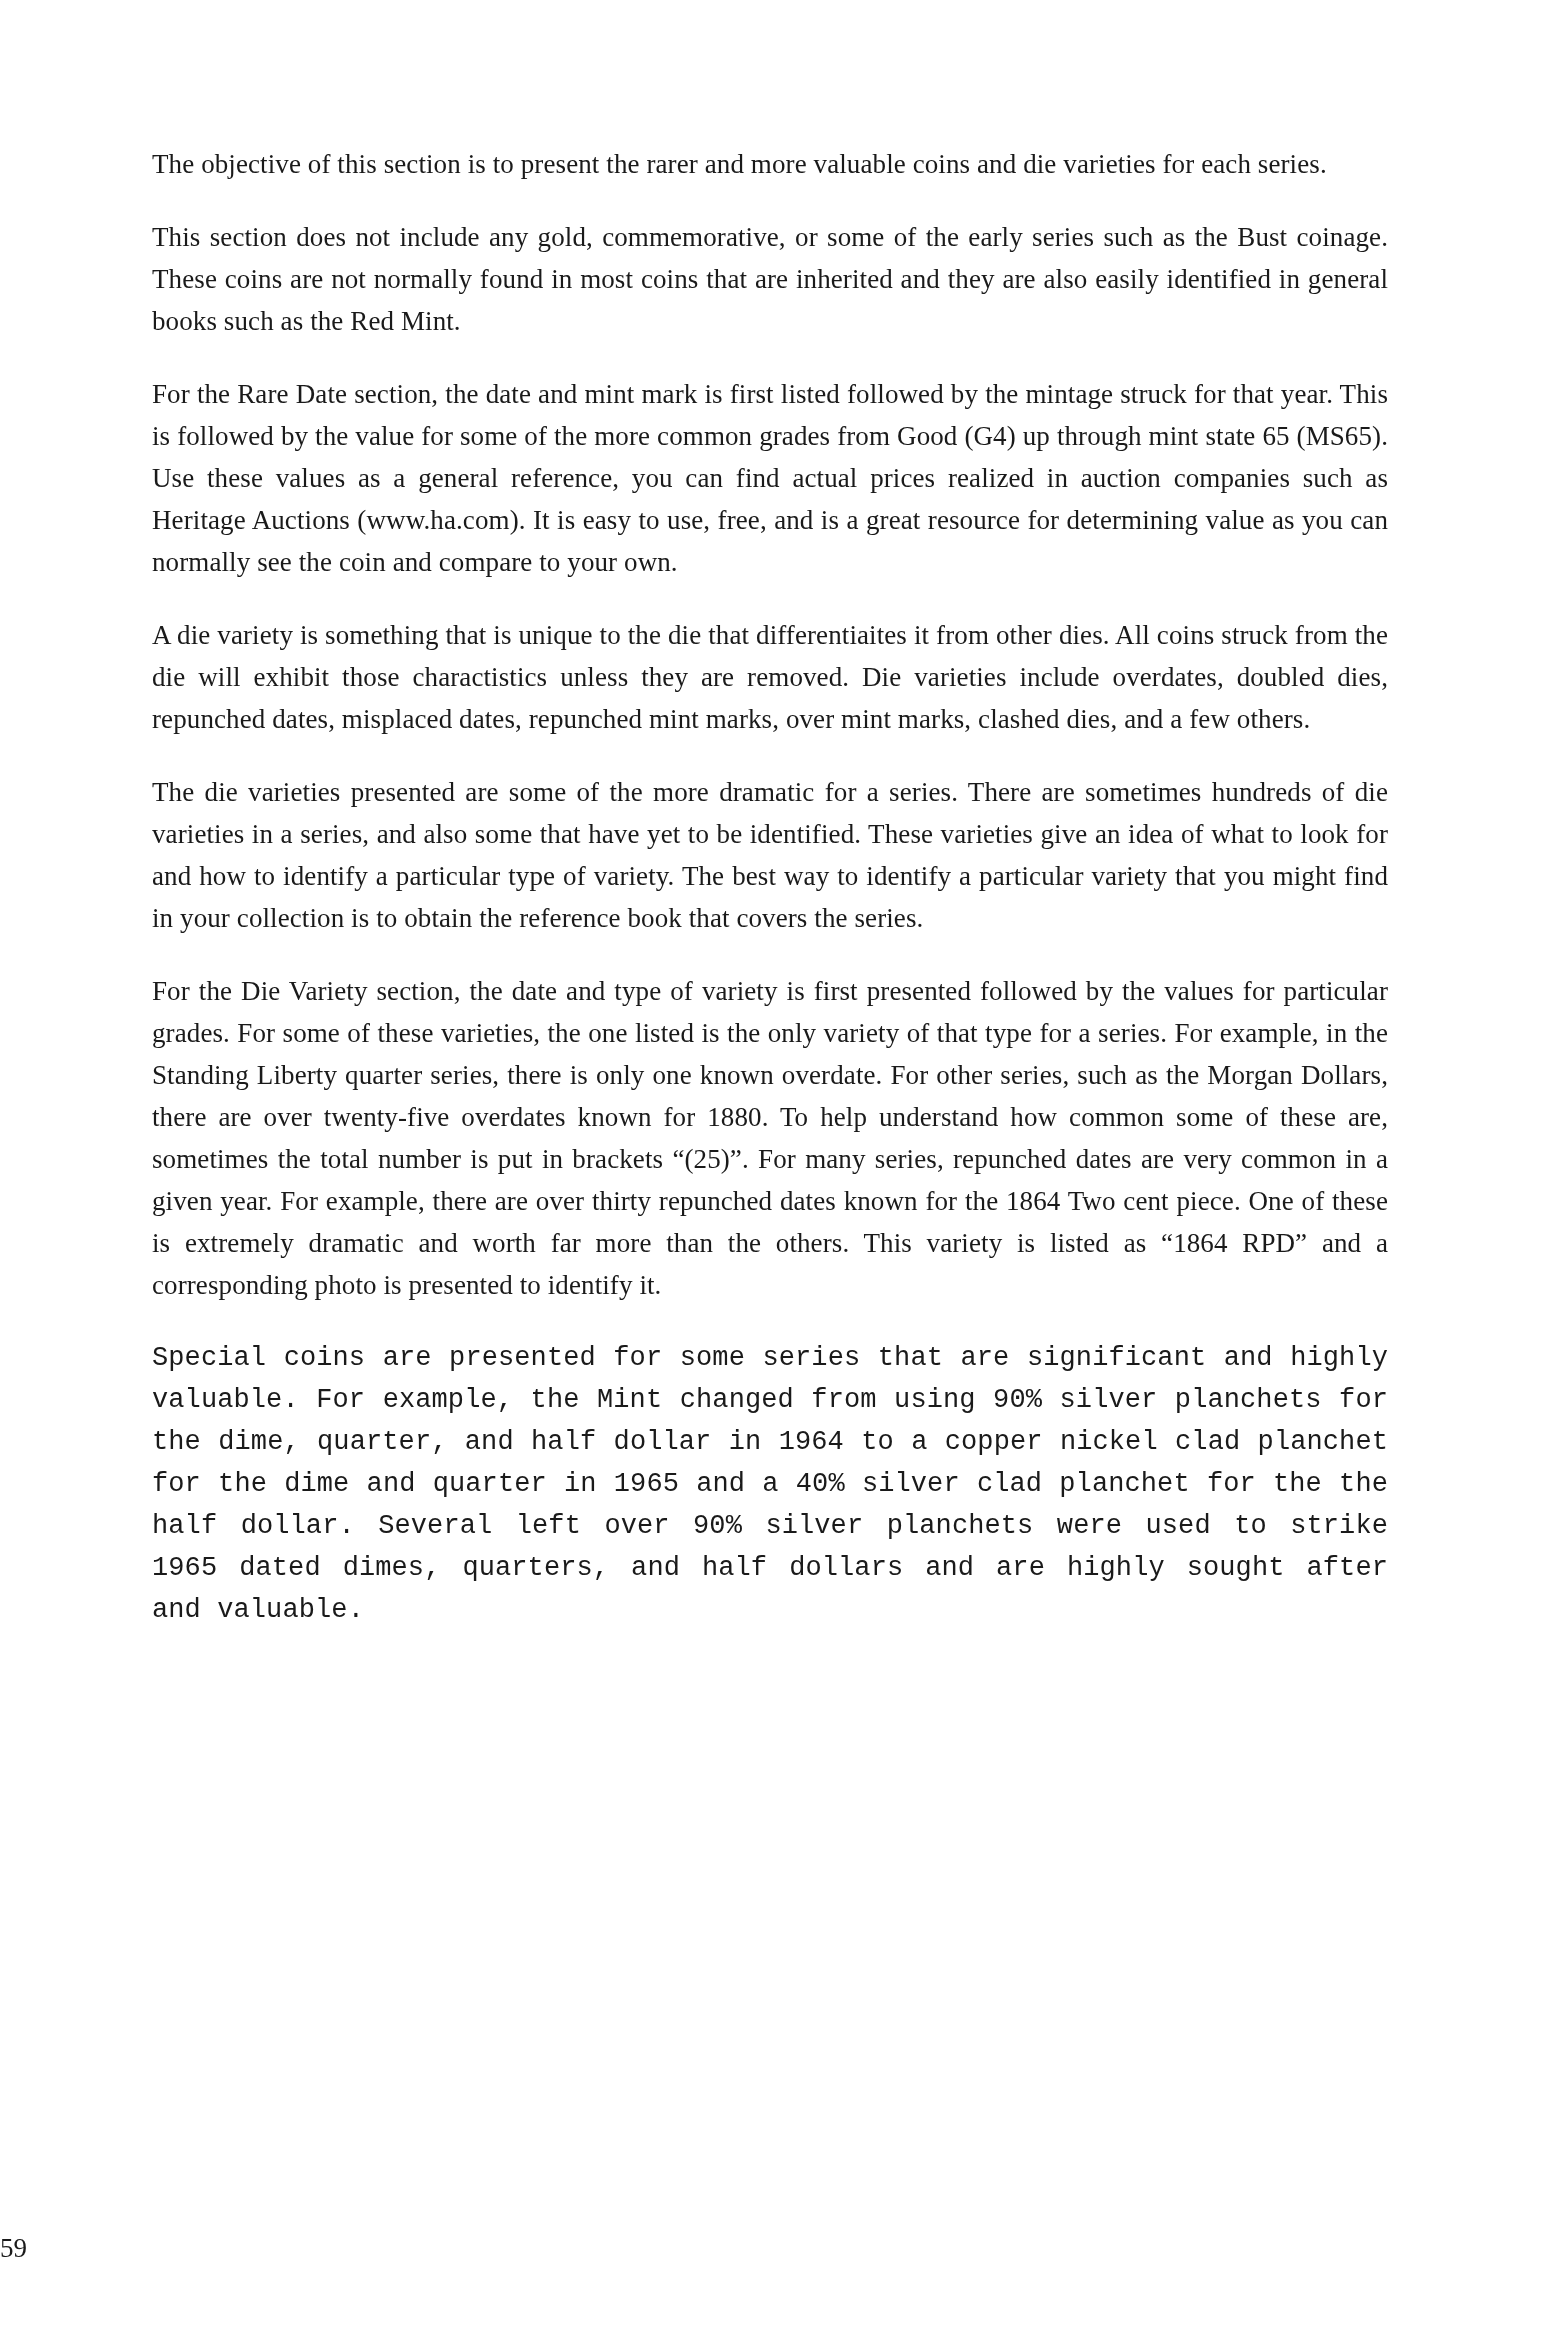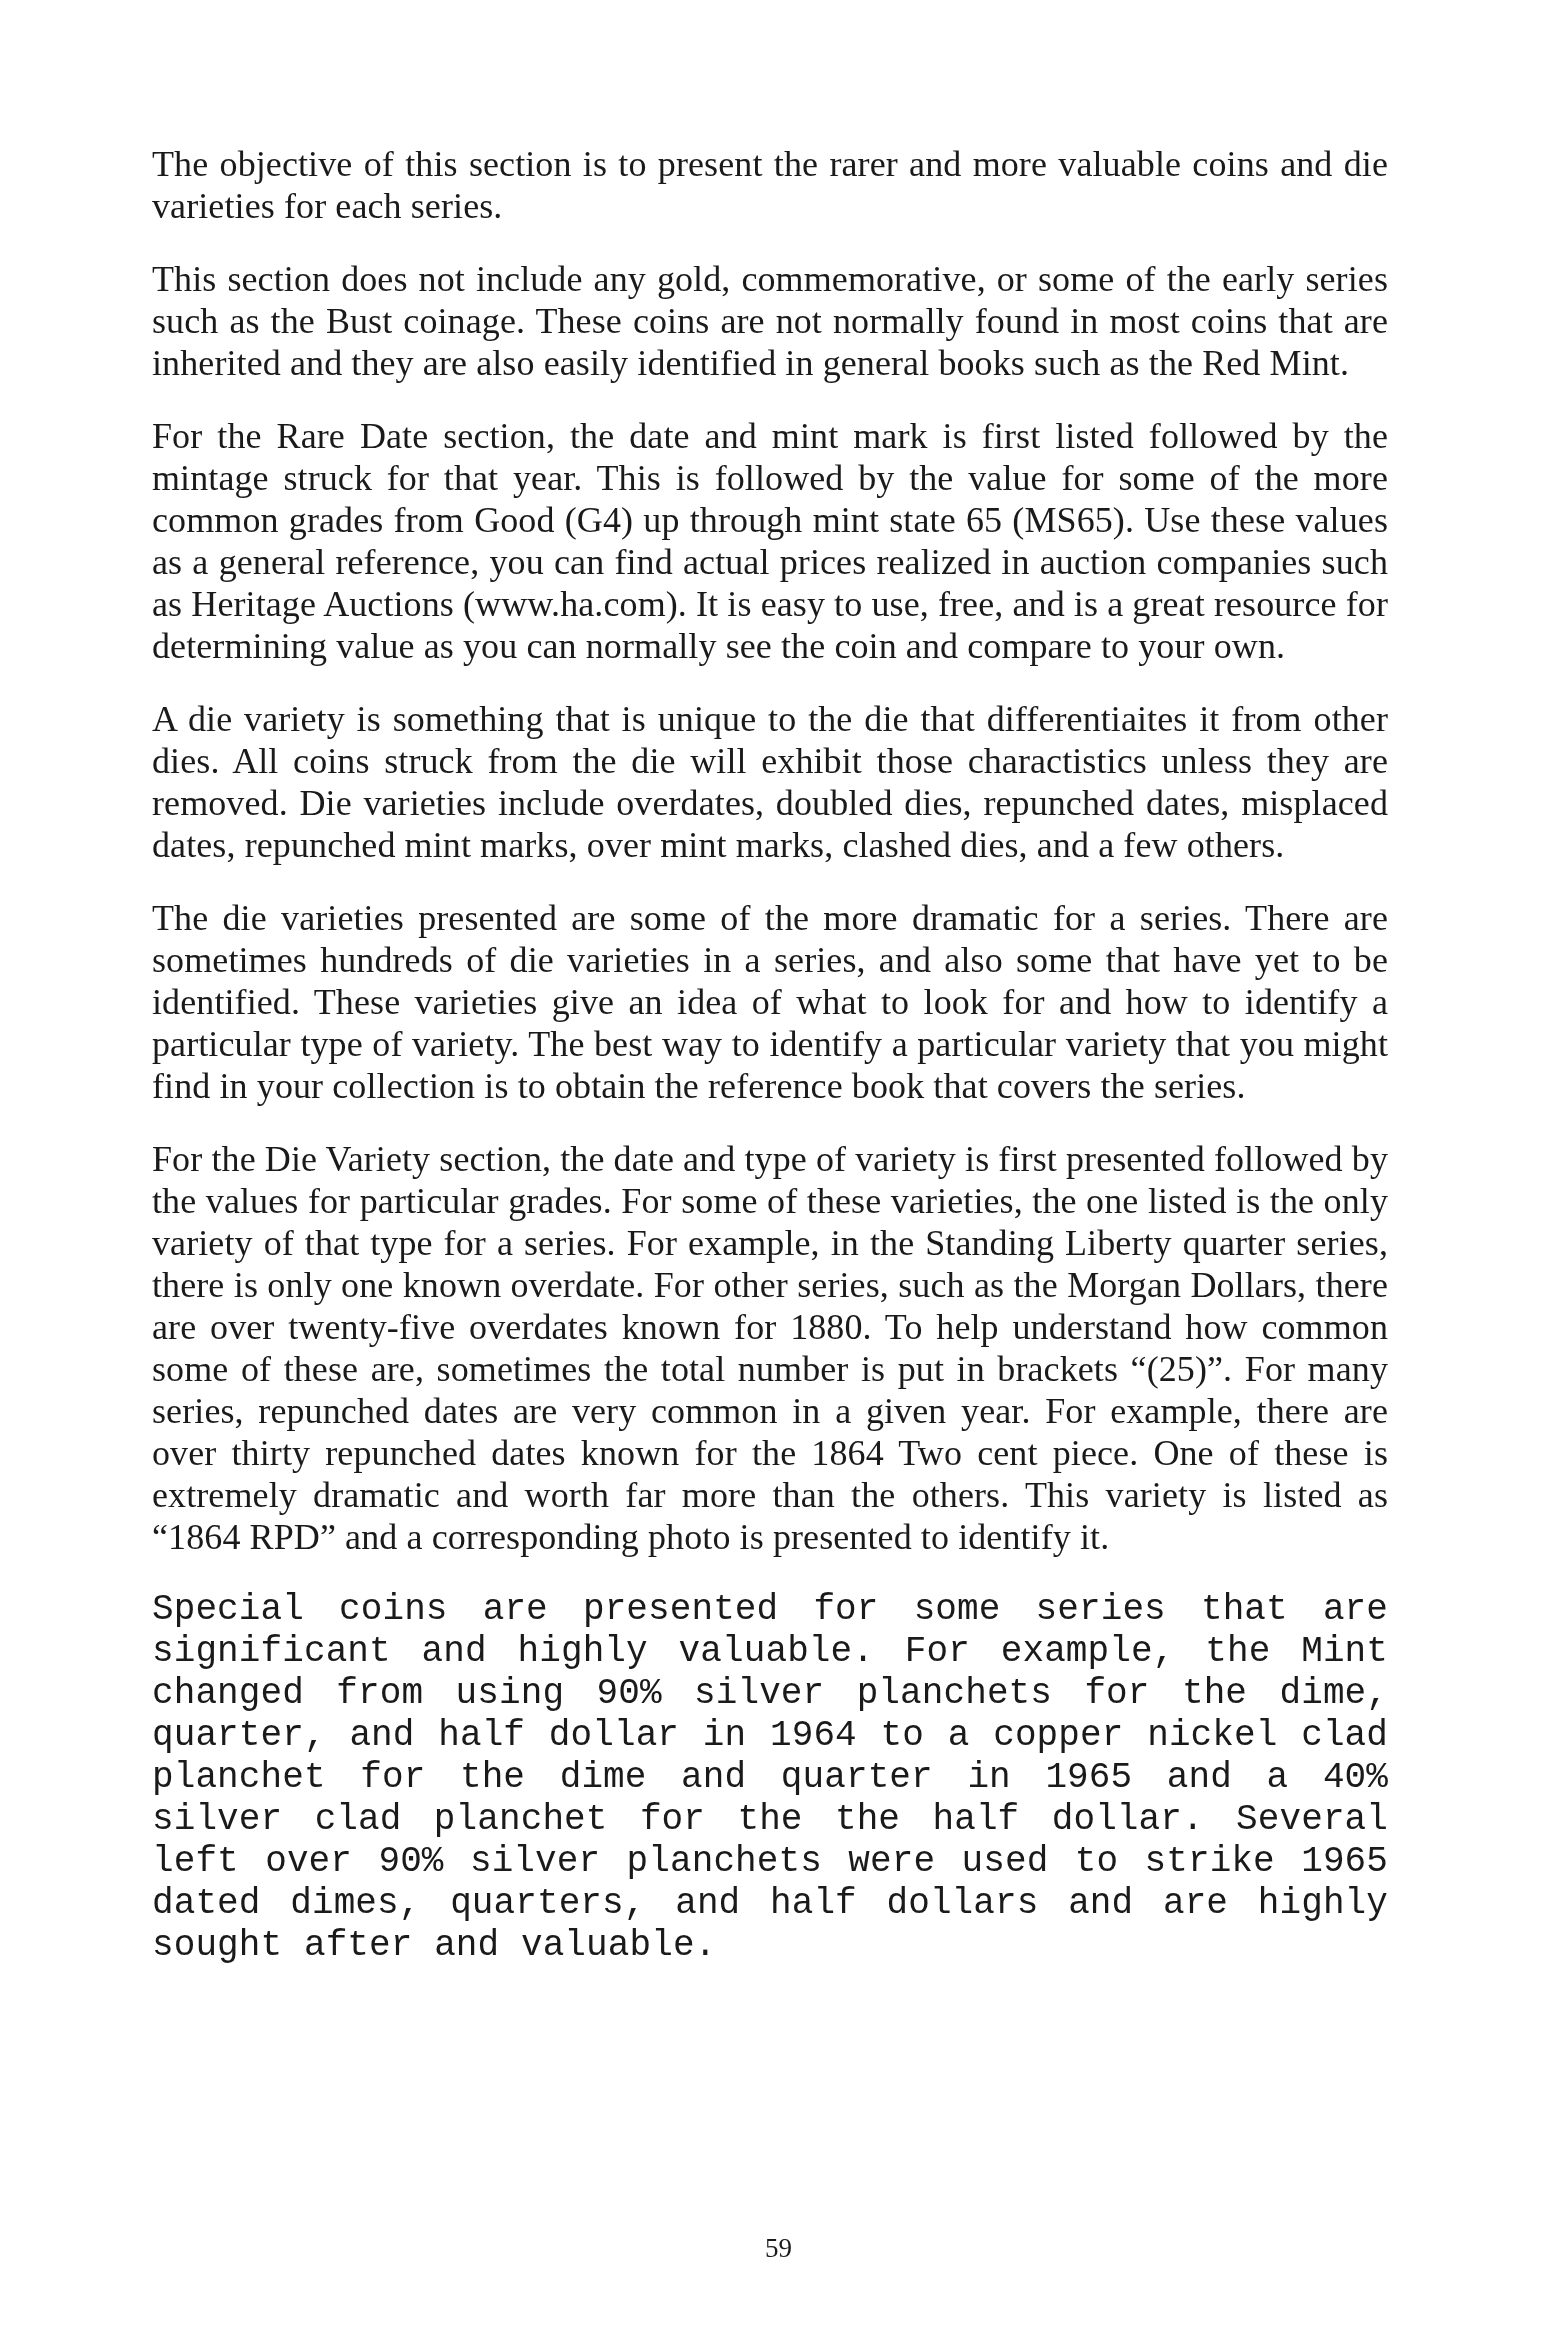--- a/index.html
+++ b/index.html
@@ -14,37 +14,37 @@
     color: #1a1a1a;
   }
   .page {
     position: relative;
     width: 1561px;
     height: 2342px;
     box-sizing: border-box;
     padding: 143px 173px 0 152px;
   }
   .body-text {
-    font-size: 36px;
+    font-size: 27px;
     line-height: 42px;
     text-align: justify;
     text-justify: inter-word;
     margin: 0 0 31px 0;
     letter-spacing: 0.1px;
   }
   .body-text:last-of-type {
     margin-bottom: 12px;
     font-family: Liberation Mono, monospace;
   }
   .page-number {
     position: absolute;
     left: 0;
     right: 4px;
     bottom: 80px;
-    text-align: center;
+    text-align: left;
     font-size: 27px;
     line-height: 1;
   }
 </style>
 </head>
 <body>
 
 <div class="page">
 
   <p class="body-text">The objective of this section is to present the rarer and more valuable coins and die varieties for each series.</p>

